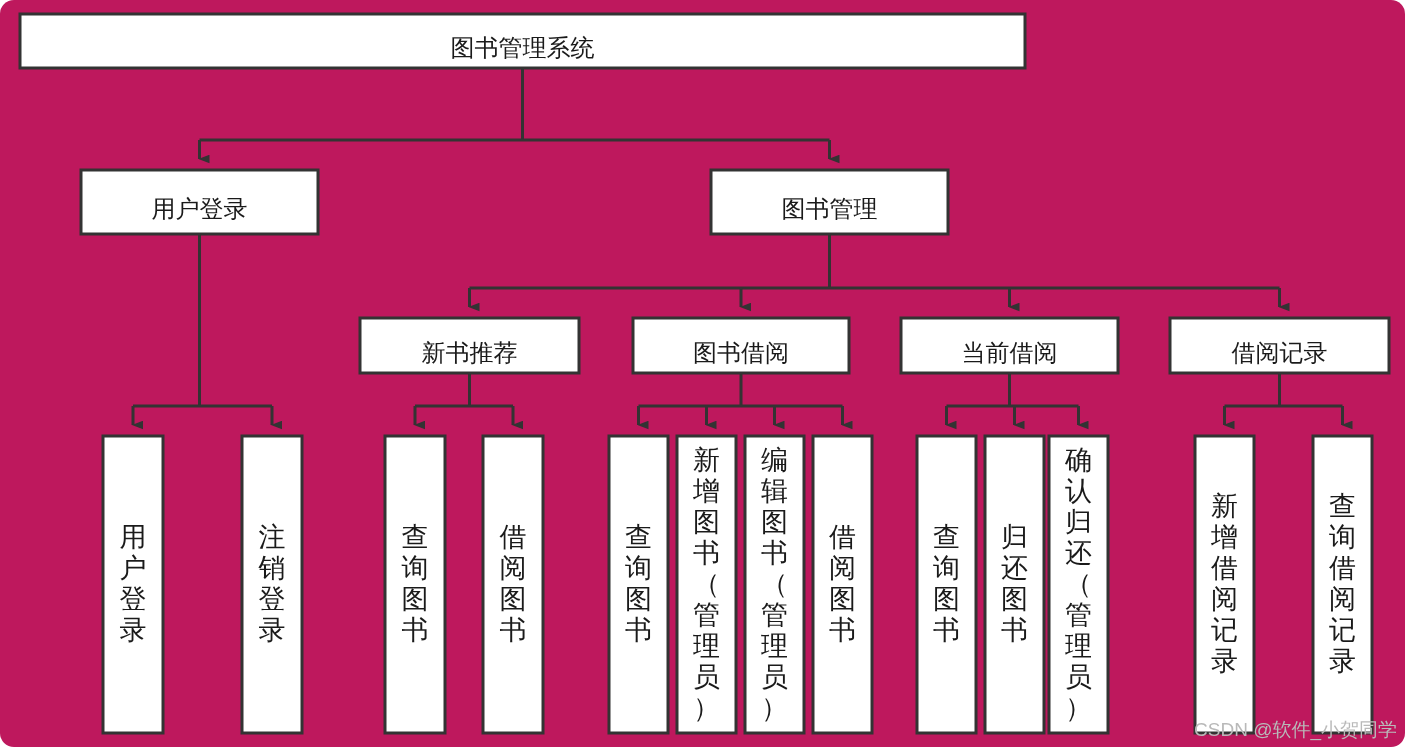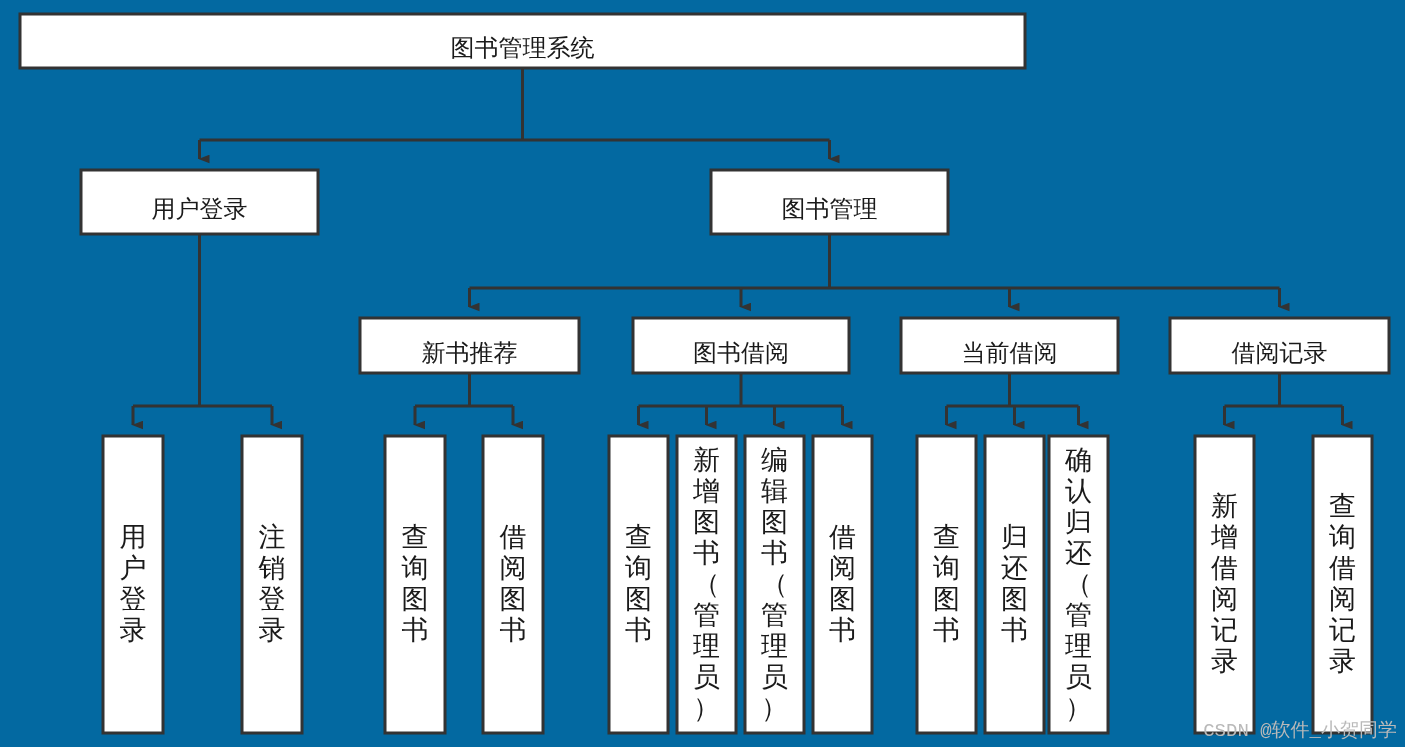--- a/index.html
+++ b/index.html
@@ -7,22 +7,23 @@
     padding: 0;
     background: #ffffff;
   }
   body {
     font-family: "Liberation Sans", "DejaVu Sans", sans-serif;
   }
   #diagram-root {
     position: relative;
     width: 1405px;
     height: 747px;
-    background: #0369a1;
+    background: #be185d;
     overflow: hidden;
+    border-radius: 14px;
   }
   #flowchart-svg {
     position: absolute;
     left: 0;
     top: 0;
     width: 1405px;
     height: 747px;
   }
   .node-rect {
     fill: #ffffff;
@@ -40,21 +41,21 @@
     text-anchor: middle;
     dominant-baseline: middle;
   }
   .node-label.horizontal {
     font-size: 24px;
   }
   .watermark-text {
     position: absolute;
     right: 8px;
     bottom: 4px;
-    font-family: Liberation Mono, monospace;
+    font-family: Liberation Sans, sans-serif;
     font-size: 19px;
     color: #b9b9b9;
     white-space: nowrap;
     pointer-events: none;
     user-select: none;
   }
 </style>
 </head>
 <body>
 

